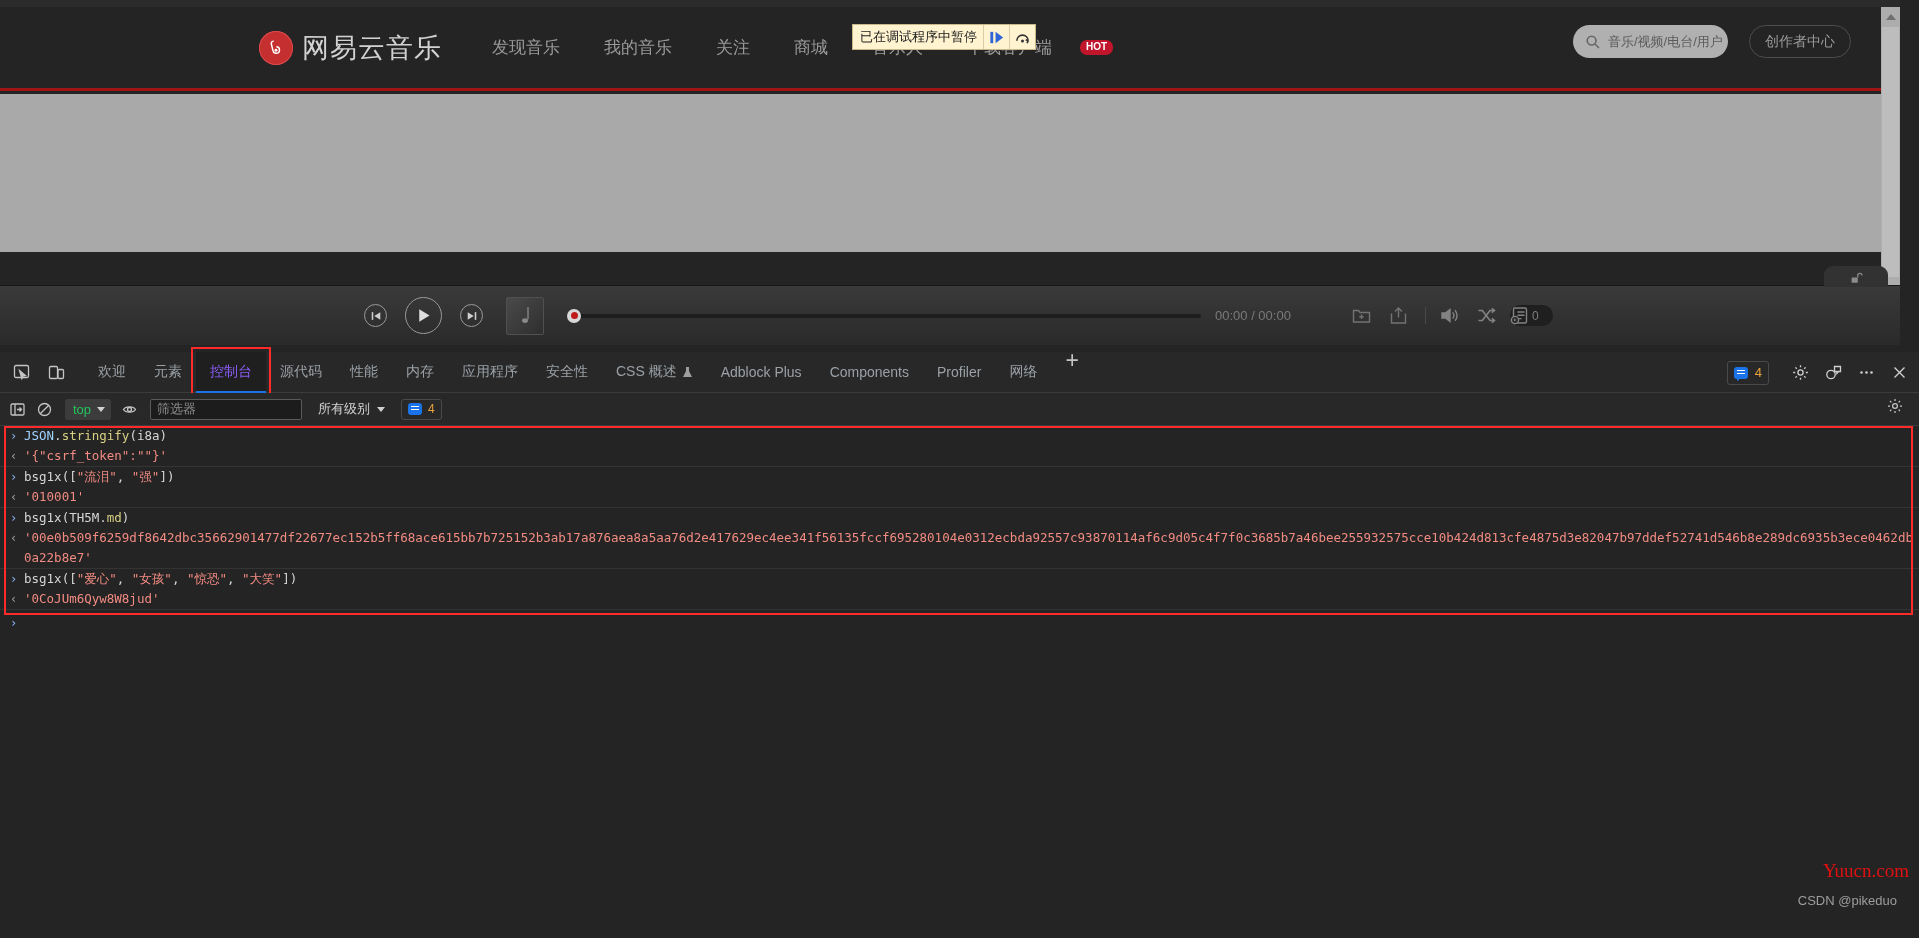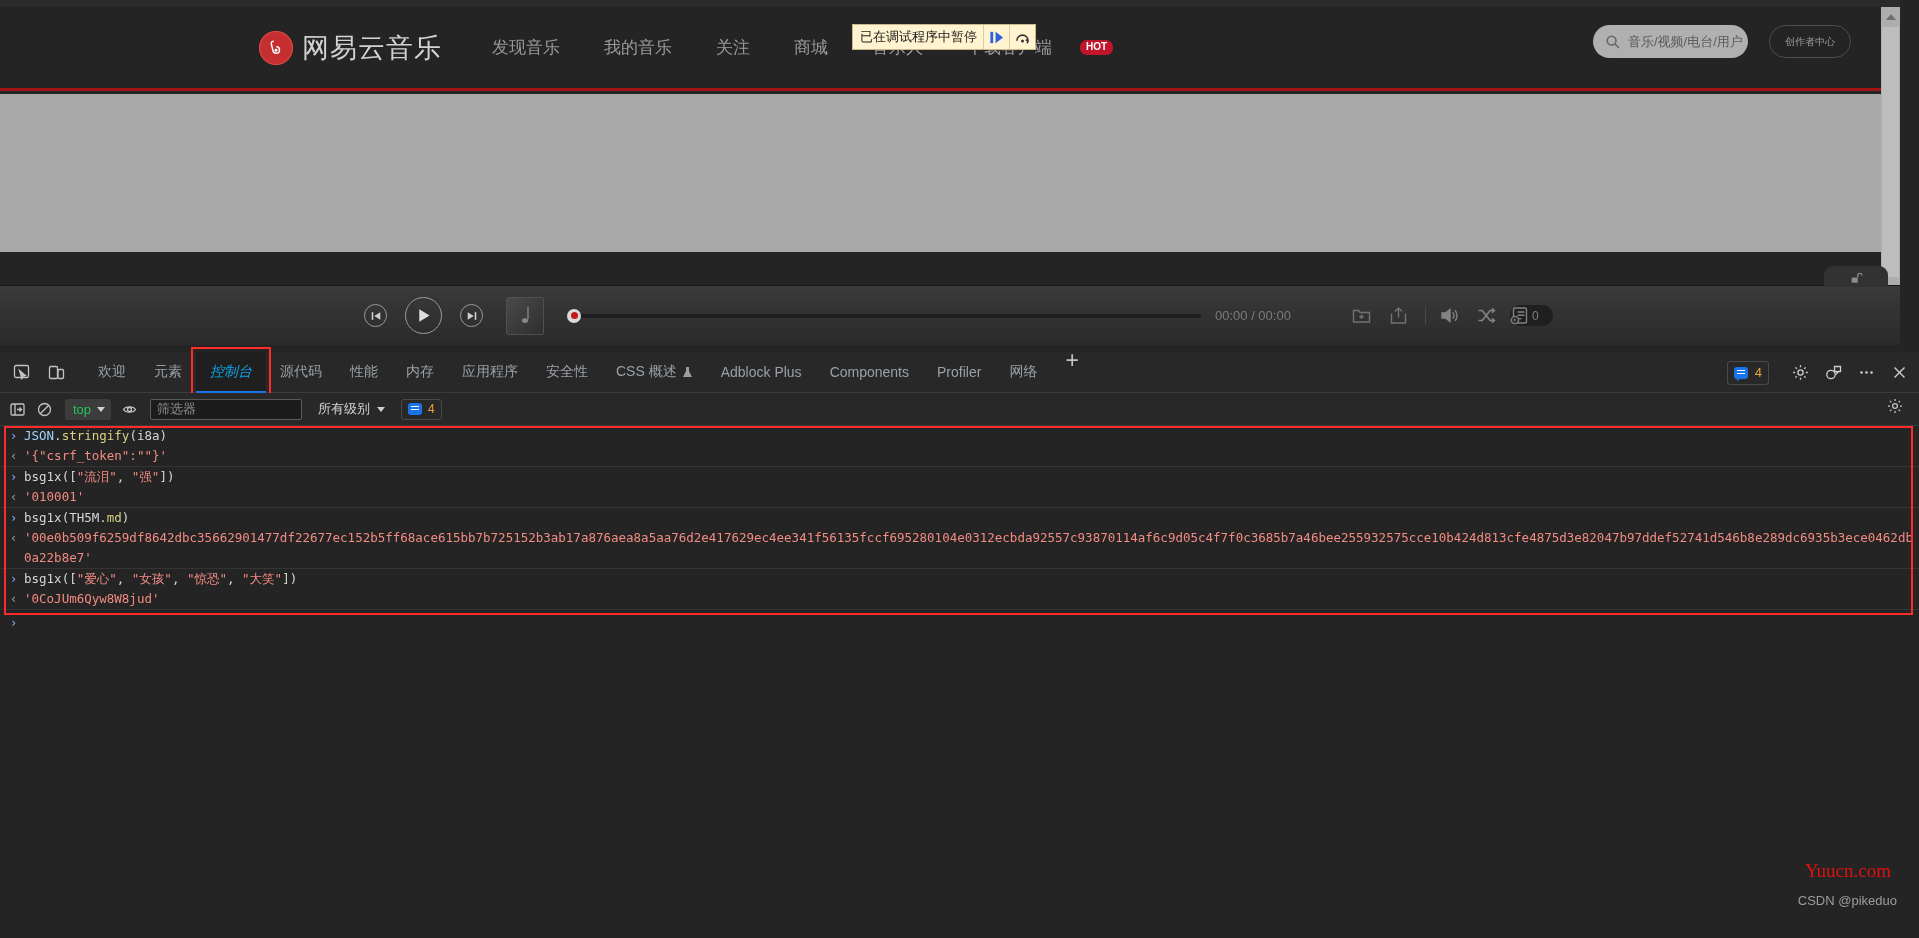--- a/index.html
+++ b/index.html
@@ -44,21 +44,21 @@
   }
   .header-right { position: absolute; right: 49px; top: 18px; display: flex; align-items: center; }
   .search-pill {
     width: 155px; height: 33px; border-radius: 17px; background: #b0b0b0;
     display: flex; align-items: center; padding-left: 12px;
   }
   .search-pill .sicon { width: 16px; height: 16px; opacity: .72; }
   .search-pill .splaceholder { color: #5b5b5b; font-size: 13px; margin-left: 7px; white-space: nowrap; }
   .creator-btn {
     margin-left: 21px; height: 33px; border-radius: 17px;
-    border: 1px solid #4d4d4d; color: #9a9a9a; font-size: 10px;
+    border: 1px solid #4d4d4d; color: #9a9a9a; font-size: 14px;
     display: flex; align-items: center; padding: 0 15px; white-space: nowrap;
   }
 
   
   .paused-bar {
     position: absolute; left: 852px; top: 17px; height: 26px;
     background: #fff3d0; border: 1px solid #c9b98a;
     display: flex; align-items: center; z-index: 40;
     padding-left: 7px;
   }
@@ -133,21 +133,21 @@
     border-bottom: 1px solid #3b3b3b; background: #282828;
   }
   .dt-icobtn { width: 28px; height: 28px; margin-left: 7px; display:flex;align-items:center;justify-content:center; }
   .dt-icobtn svg { width: 17px; height: 17px; }
   .dt-tabs { display:flex; align-items: stretch; height: 41px; margin-left: 14px; }
   .dt-tab {
     display:flex; align-items:center; padding: 0 14px; color: #9aa0a6; font-size: 14px;
     white-space: nowrap; position: relative; cursor: pointer;
   }
   .dt-tab .flaskico { width: 11px; height: 13px; margin-left: 5px; opacity: .75; }
-  .dt-tab.active { color: #0ea5e9; background: #1f1f1f; font-style: italic; }
+  .dt-tab.active { color: #8b5cf6; background: #1f1f1f; }
   .dt-tab.active::after {
     content: ""; position: absolute; left: 0; right: 0; bottom: 0; height: 2px; background: #1a73e8;
   }
   .dt-tab.active .hl-box {
     position: absolute; left: -5px; top: -5px; right: -5px; bottom: -5px;
     border: 2px solid #ff2a2a; pointer-events:none;
   }
   .dt-plus { color: #c4c4c4; font-size: 23px; padding: 0 14px; line-height: 1; margin-top:-3px; }
   .dt-tabbar-right { position:absolute; right: 8px; top: 0; height: 41px; display:flex; align-items:center; }
   .msg-chip {
@@ -206,21 +206,21 @@
   .c-arrow.out { color: #a0a0a0; }
   .c-text { white-space: pre-wrap; word-break: break-all; }
   .tk-obj { color: #9fd3ff; }
   .tk-fn { color: #d8d083; }
   .tk-plain { color: #d6d6d6; }
   .tk-str { color: #f28b82; }
   .tk-punc { color: #d6d6d6; }
   .c-row.prompt { padding-top: 3px; }
 
   .watermark-red {
-    position: absolute; right: 28px; top: 860px;
+    position: absolute; right: 10px; top: 860px;
     color: #e01010; font-size: 19px; font-family: "Liberation Serif", serif;
   }
   .watermark-gray {
     position: absolute; right: 22px; top: 893px;
     color: #9d9d9d; font-size: 13px;
   }
 </style>
 </head>
 <body>
 

